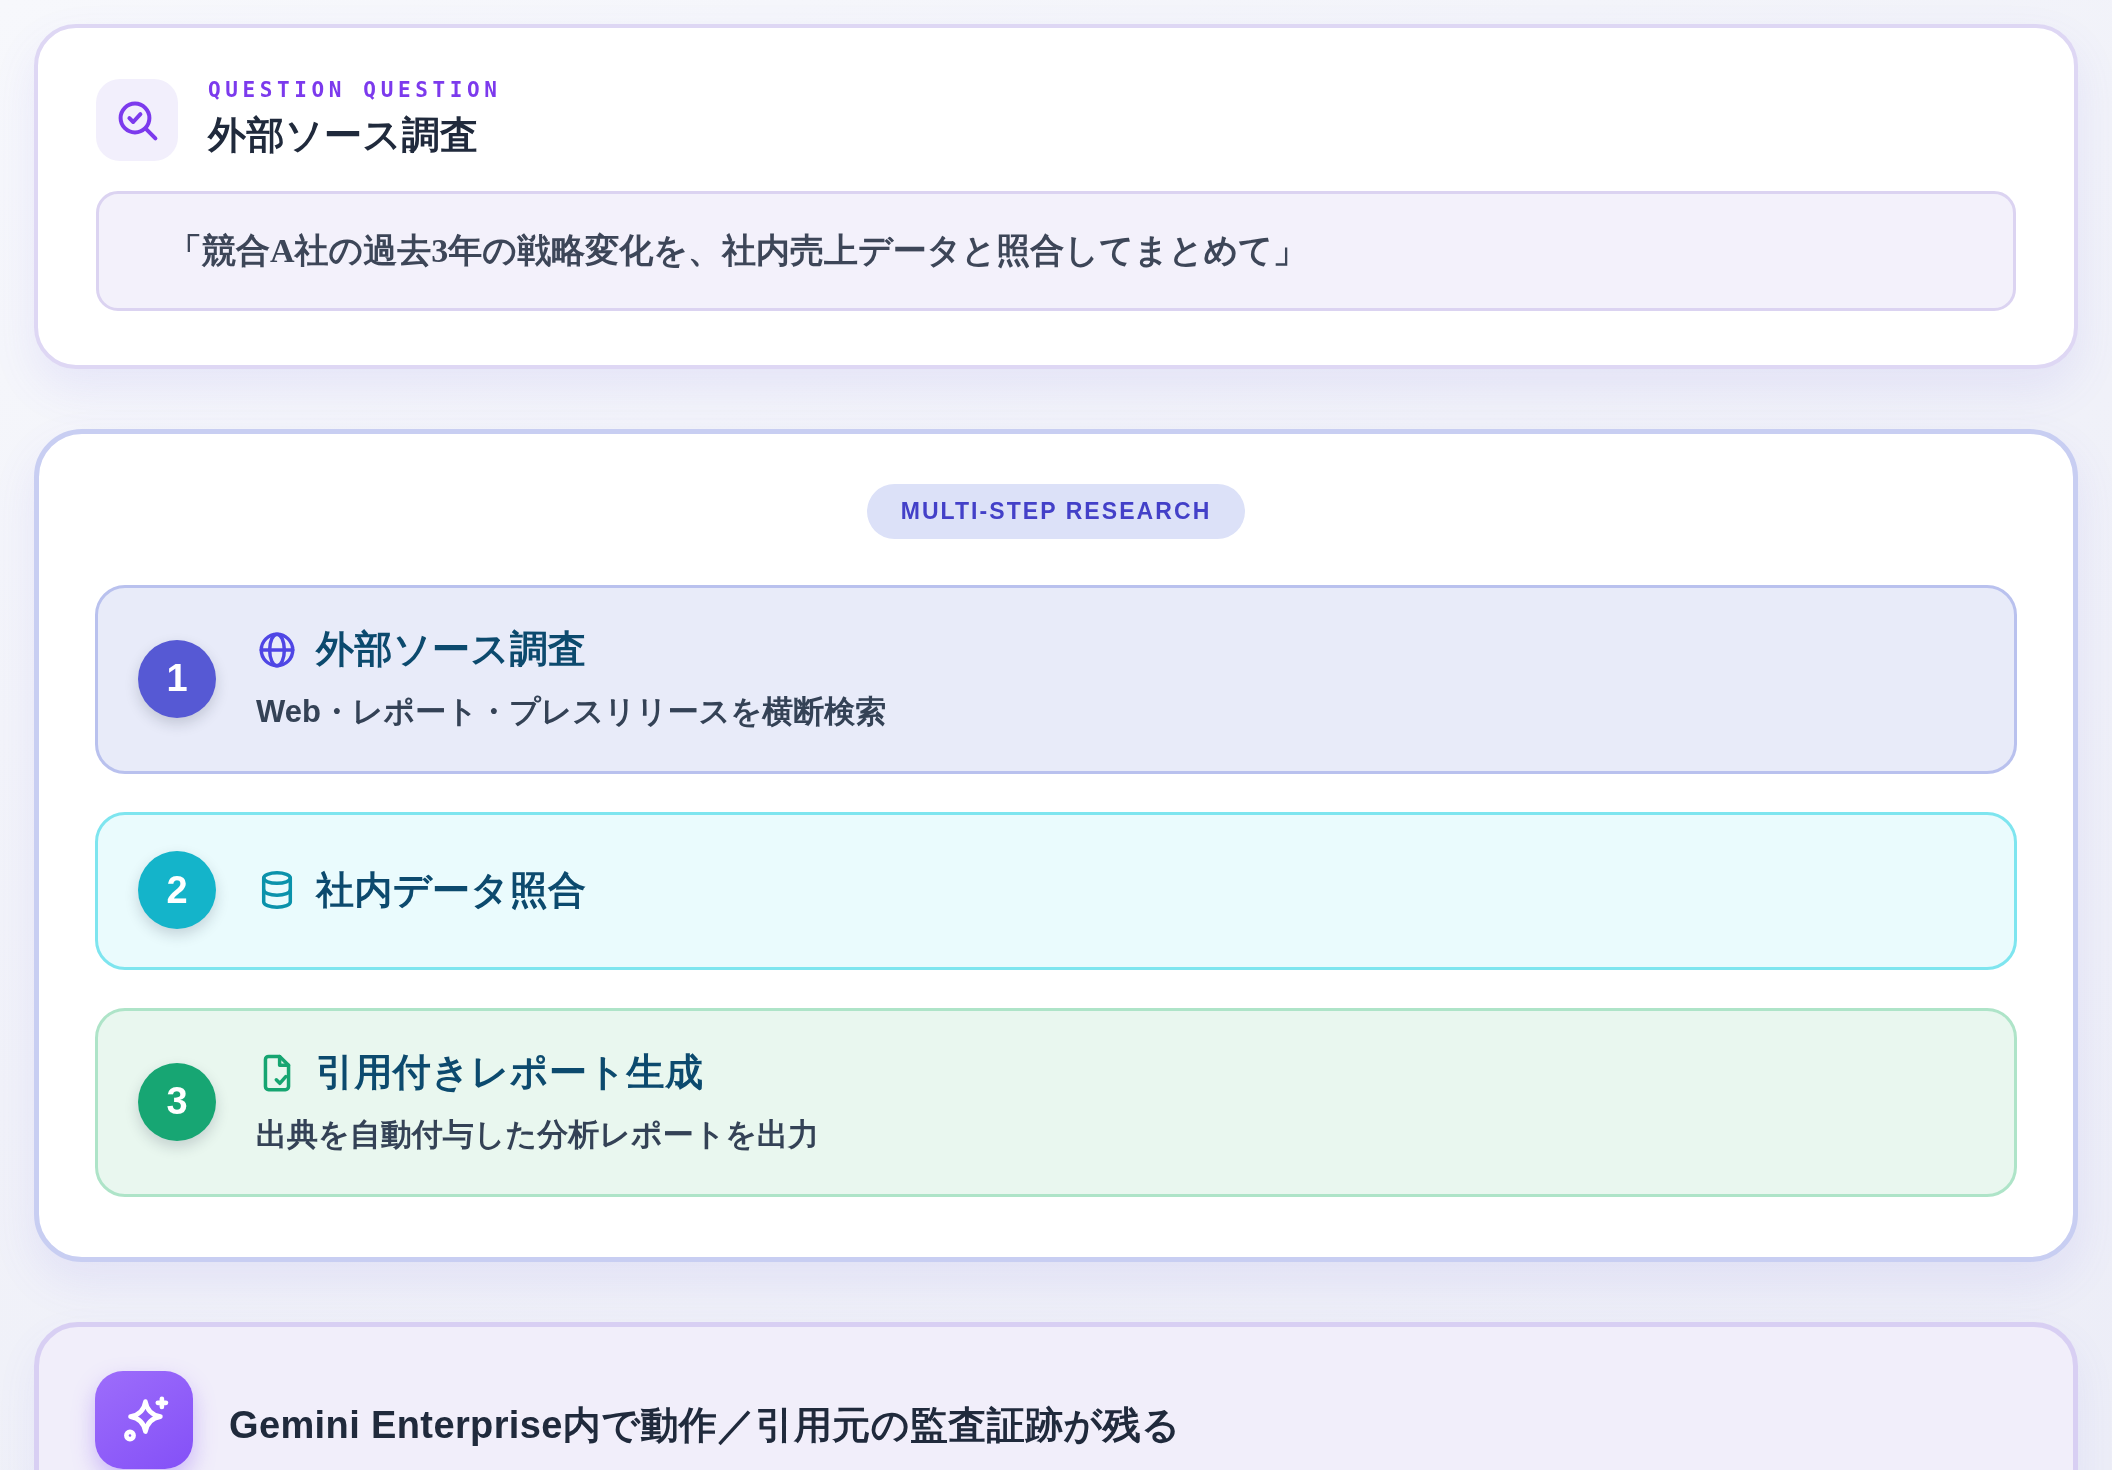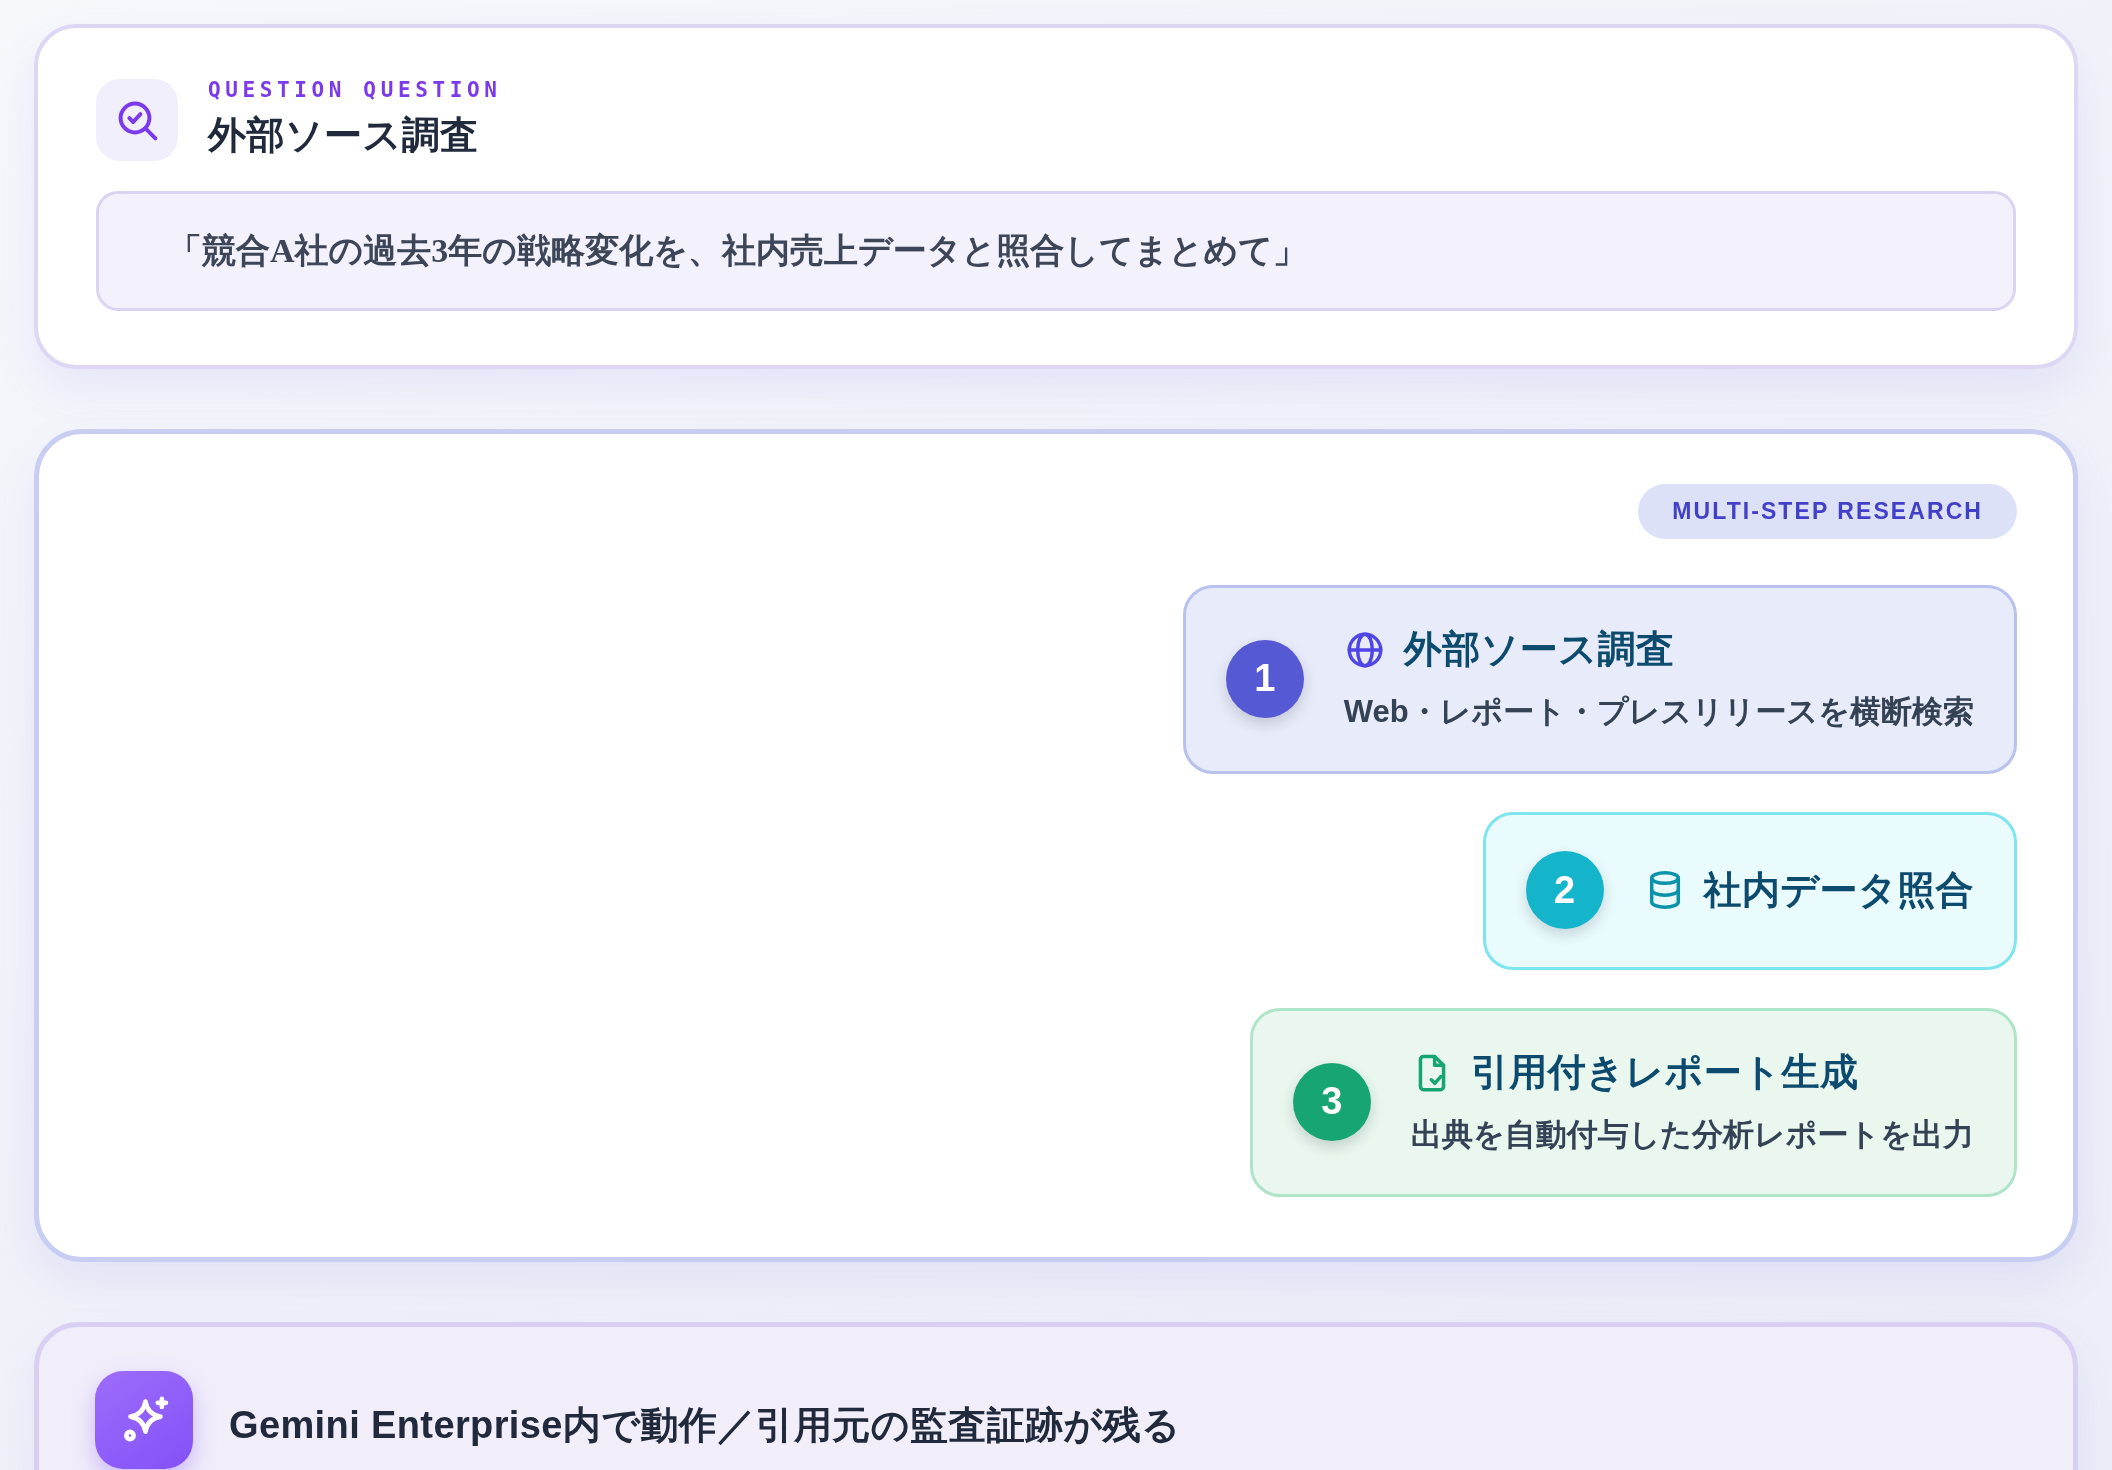--- a/index.html
+++ b/index.html
@@ -72,21 +72,20 @@
     color: #3d4658;
     font-family: Liberation Serif, serif;
   }
   
   .card-steps {
     border: 5px solid #c8cef2;
     border-radius: 48px;
     padding: 50px 56px 60px 56px;
     display: flex;
     flex-direction: column;
-    align-items: flex-end;
   }
   .badge-row { display: flex; justify-content: center; margin-bottom: 46px; }
   .badge {
     background: #dce1f8;
     color: #4340c8;
     font-size: 23px;
     font-weight: 800;
     letter-spacing: 0.09em;
     padding: 14px 34px;
     border-radius: 999px;

